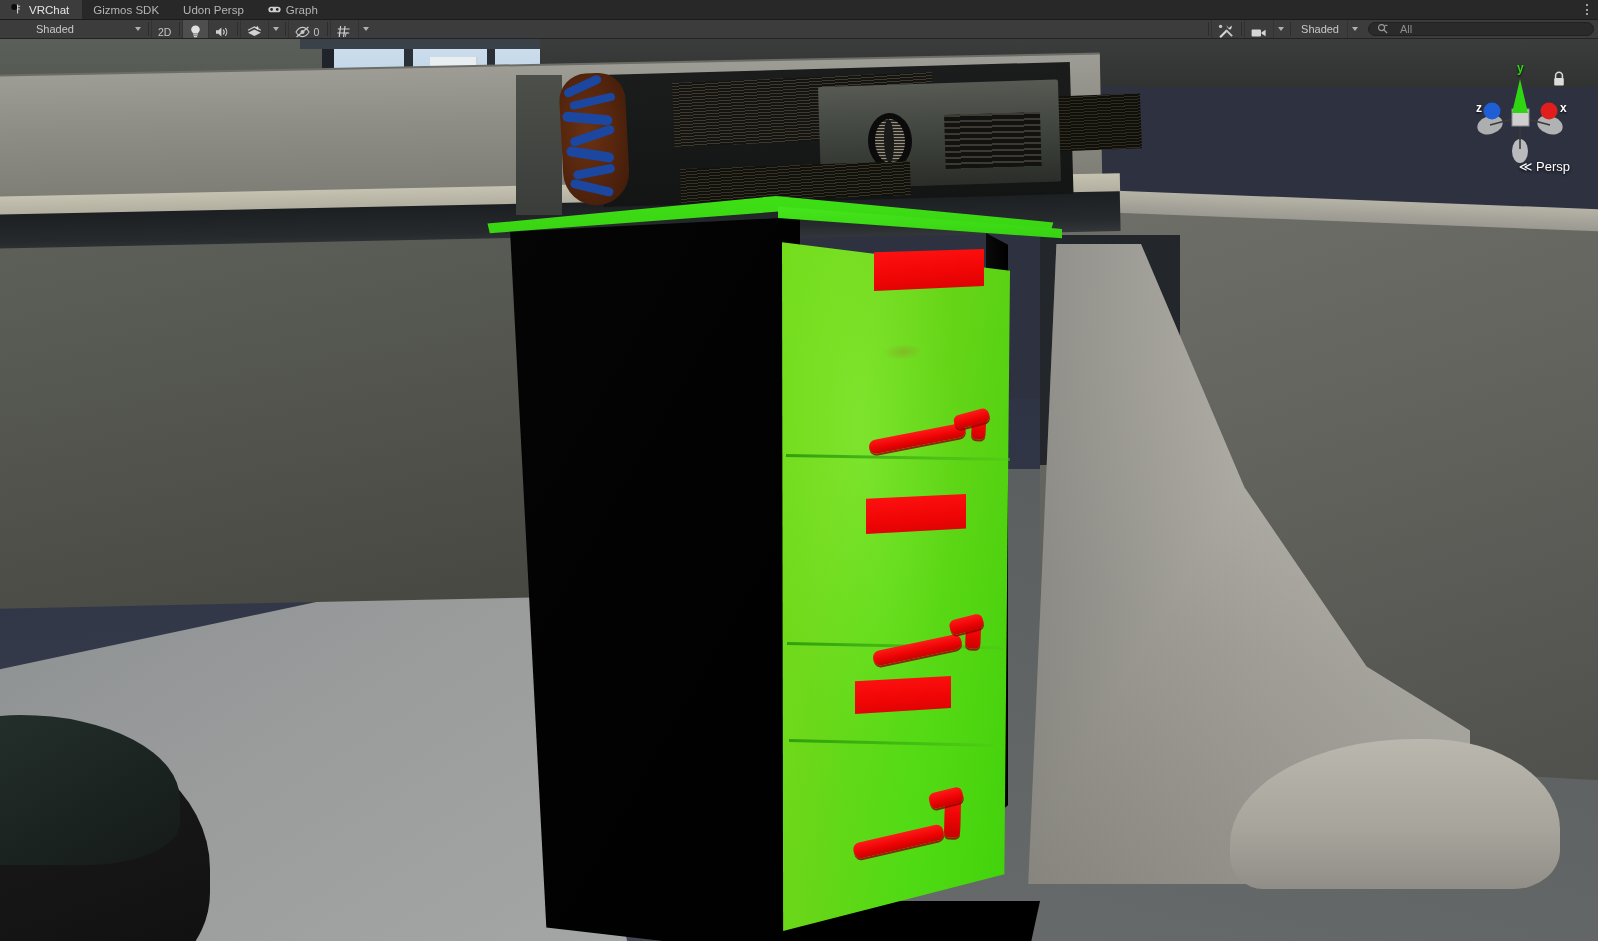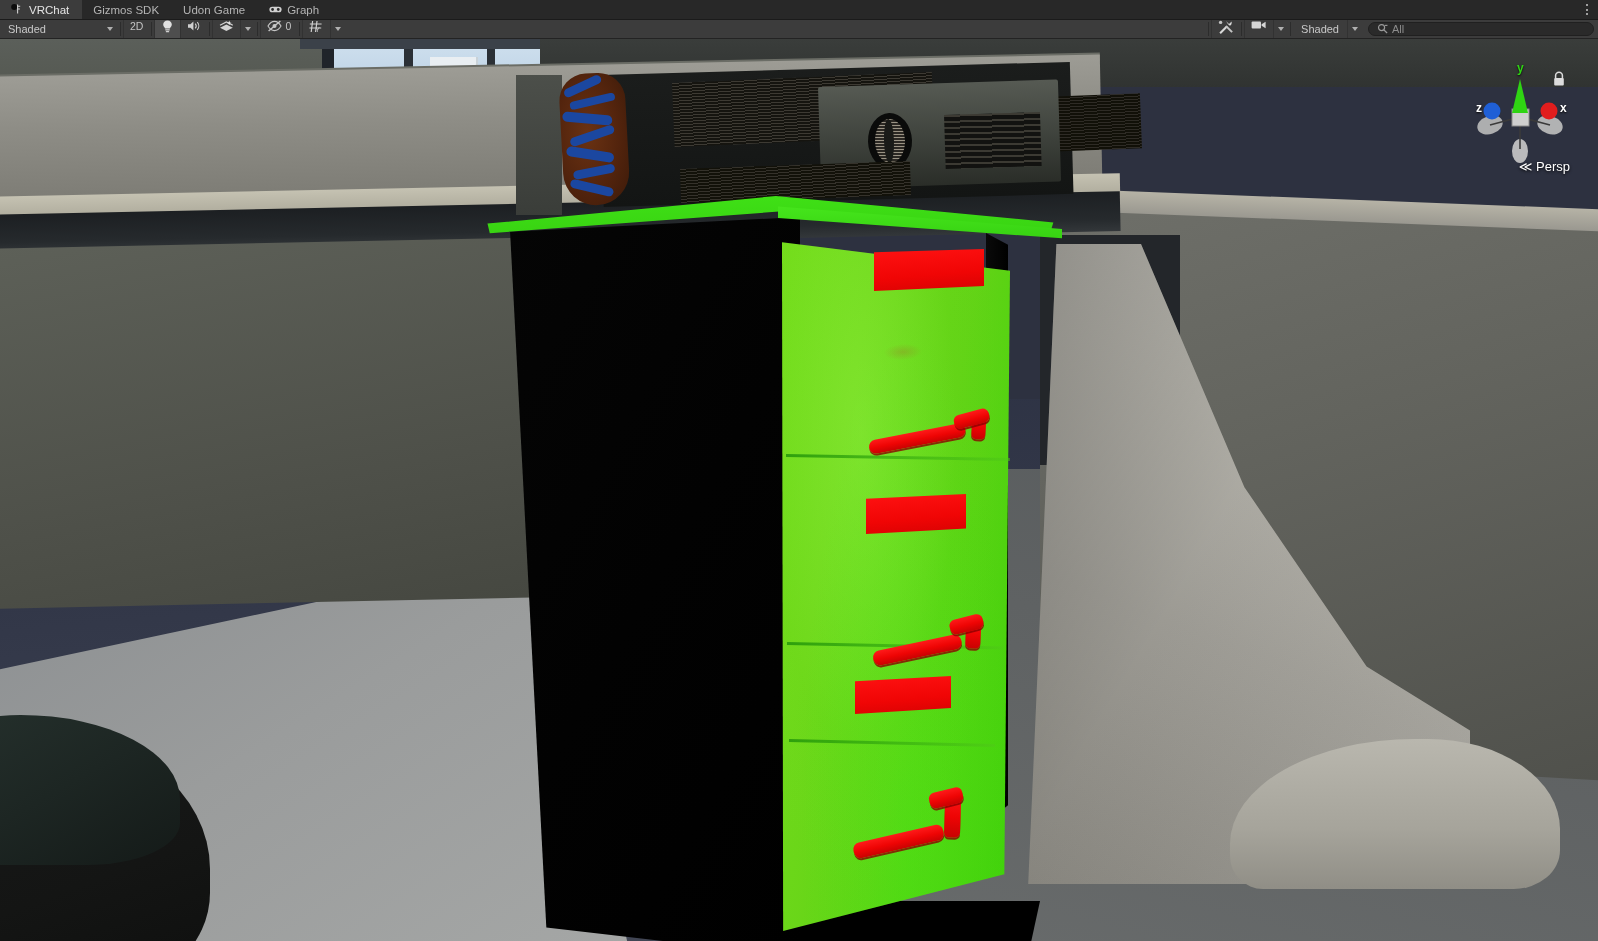--- a/index.html
+++ b/index.html
@@ -54,41 +54,42 @@
   .tabmenu-inner { display: flex; flex-direction: column; align-items: center; }
 
   
   .toolbar {
     height: 19px; flex: 0 0 19px;
     background: #3c3c3c;
     display: flex; align-items: stretch;
     border-bottom: 1px solid #232323;
     font-size: 11px;
     color: #c4c4c4;
+    padding-left: 28px;
   }
   .tb-sep { width: 1px; background: #2c2c2c; margin: 2px 2px; }
 
   .draw-mode {
     width: 118px;
     display: flex; align-items: center; justify-content: space-between;
     padding: 0 5px 0 8px;
     cursor: pointer;
     color: #c8c8c8;
   }
   .caret {
     width: 0; height: 0;
     border-left: 3.5px solid transparent;
     border-right: 3.5px solid transparent;
     border-top: 4px solid #b0b0b0;
     display: inline-block;
   }
   .tb-btn {
     min-width: 26px;
     padding: 0 6px;
-    display: flex; align-items: flex-start; justify-content: center;
+    display: flex; align-items: flex-end; justify-content: center;
     cursor: pointer;
     color: #c4c4c4;
     font-size: 10.5px;
     border-left: 1px solid #323232;
   }
   .tb-btn.on { background: #4e4e4e; }
   .tb-btn svg { display: block; }
   .tb-caret-btn {
     width: 15px;
     display: flex; align-items: center; justify-content: center;
@@ -103,21 +104,21 @@
     cursor: pointer;
     color: #c8c8c8;
   }
   .search-box {
     width: 226px;
     margin: 2px 0 2px 6px;
     background: #2a2a2a;
     border: 1px solid #202020;
     border-radius: 8px;
     display: flex; align-items: center;
-    gap: 4px;
+    gap: 12px;
     padding: 0 8px;
     color: #8a8a8a;
     font-size: 11px;
     cursor: text;
   }
   .search-box .ph { color: #8c8c8c; }
 
   
   .viewport {
     position: relative;
@@ -490,21 +491,21 @@
         </svg>
       </span>
       <span>VRChat</span>
     </div>
 
     <div class="tab">
       <span>Gizmos SDK</span>
     </div>
 
     <div class="tab">
-      <span>Udon Game</span>
+      <span>Udon Persp</span>
     </div>
 
     <div class="tab">
       <span class="ticon">
         <svg width="13" height="13" viewBox="0 0 16 10">
           <rect x="0.5" y="1.5" width="15" height="7" rx="3.5" fill="#d0d0d0"></rect>
           <circle cx="4.4" cy="5" r="1.7" fill="#2a2a2a"></circle>
           <circle cx="11.4" cy="5" r="1.7" fill="#2a2a2a"></circle>
         </svg>
       </span>

